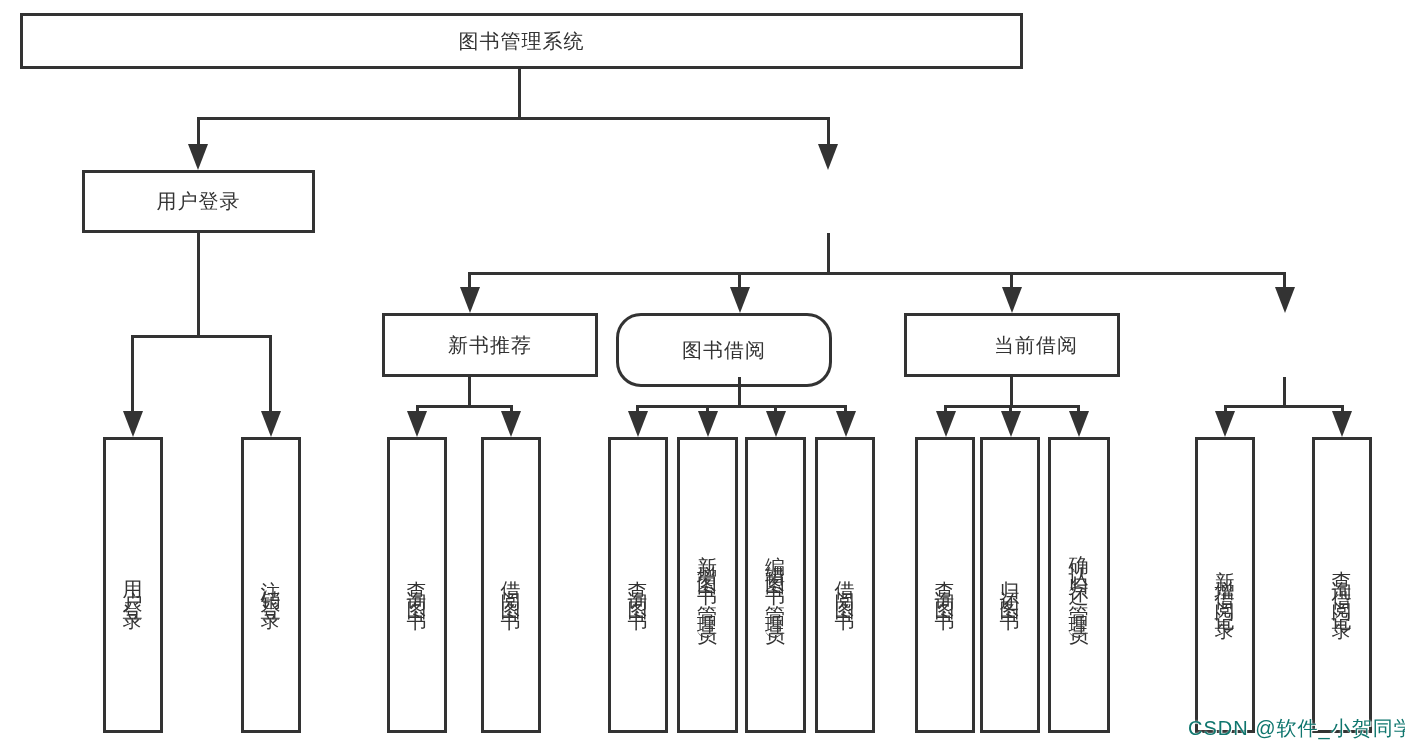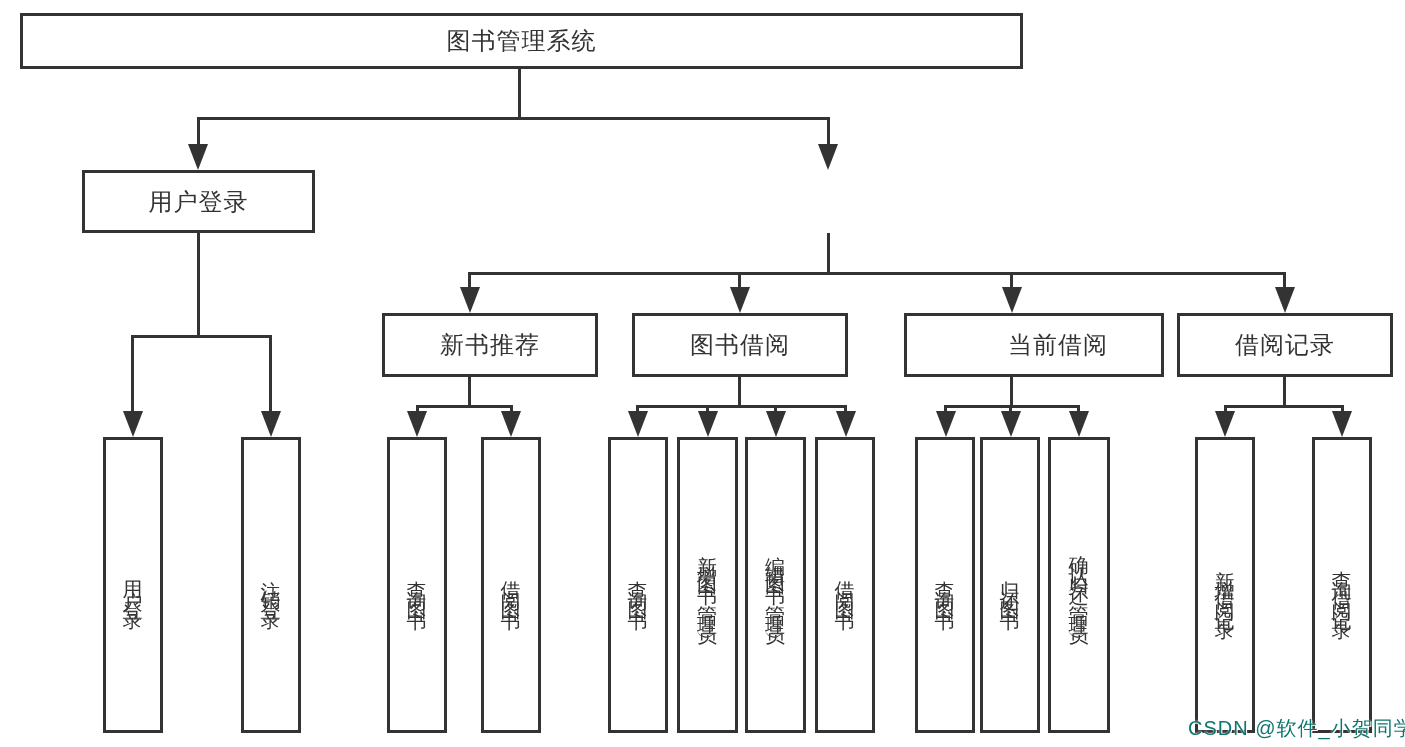--- a/index.html
+++ b/index.html
@@ -19,21 +19,21 @@
   .box {
     position: absolute;
     box-sizing: border-box;
     border: 3px solid #333333;
     background: #ffffff;
     display: flex;
     align-items: center;
     justify-content: center;
   }
   .hlabel {
-    font-size: 24px;
+    font-size: 20px;
     color: #333333;
     letter-spacing: 1px;
     white-space: nowrap;
   }
   .leaf .vlabel {
     writing-mode: vertical-rl;
     text-orientation: mixed;
     font-size: 20px;
     line-height: 1;
     letter-spacing: 10px;
@@ -100,28 +100,25 @@
   <div class="vline" style="left:738px; top:272px; height:18px;"></div>
   <div class="arrow" style="left:730px; top:287px;"></div>
   <div class="vline" style="left:1010px; top:272px; height:18px;"></div>
   <div class="arrow" style="left:1002px; top:287px;"></div>
   <div class="vline" style="left:1283px; top:272px; height:18px;"></div>
   <div class="arrow" style="left:1275px; top:287px;"></div>
 
   <div class="box" style="left:362px; top:313px; width:216px; height:64px;margin-left:20px;">
     <span class="hlabel">新书推荐</span>
   </div>
-  <div class="box" style="left:632px; top:313px; width:216px; height:64px;">
+  <div class="box" style="left:616px; top:313px; width:216px; height:74px;border-radius:25px;">
     <span class="hlabel">图书借阅</span>
   </div>
-  <div class="box" style="left:904px; top:313px; width:260px; height:64px;padding-left:48px;">
+  <div class="box" style="left:904px; top:313px; width:216px; height:64px;padding-left:48px;">
     <span class="hlabel">当前借阅</span>
-  </div>
-  <div class="box" style="left:1177px; top:313px; width:216px; height:64px;">
-    <span class="hlabel">借阅记录</span>
   </div>
 
   <div class="vline" style="left:468px; top:377px; height:31px;"></div>
   <div class="hline" style="left:416px; top:405px; width:97px;"></div>
   <div class="vline" style="left:416px; top:405px; height:8px;"></div>
   <div class="arrow" style="left:407px; top:411px;"></div>
   <div class="vline" style="left:510px; top:405px; height:8px;"></div>
   <div class="arrow" style="left:501px; top:411px;"></div>
 
   <div class="vline" style="left:738px; top:377px; height:31px;"></div>

